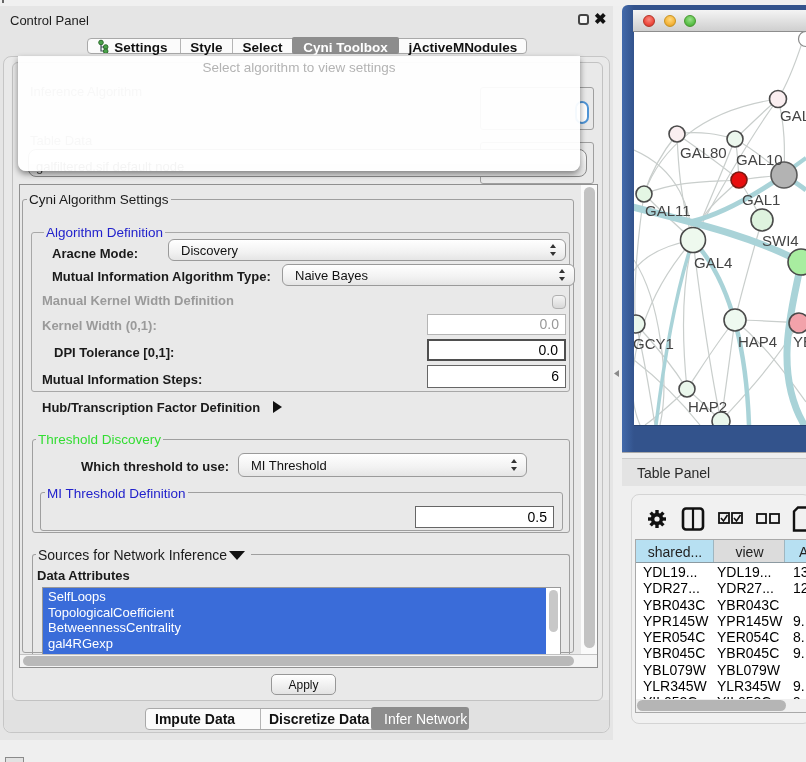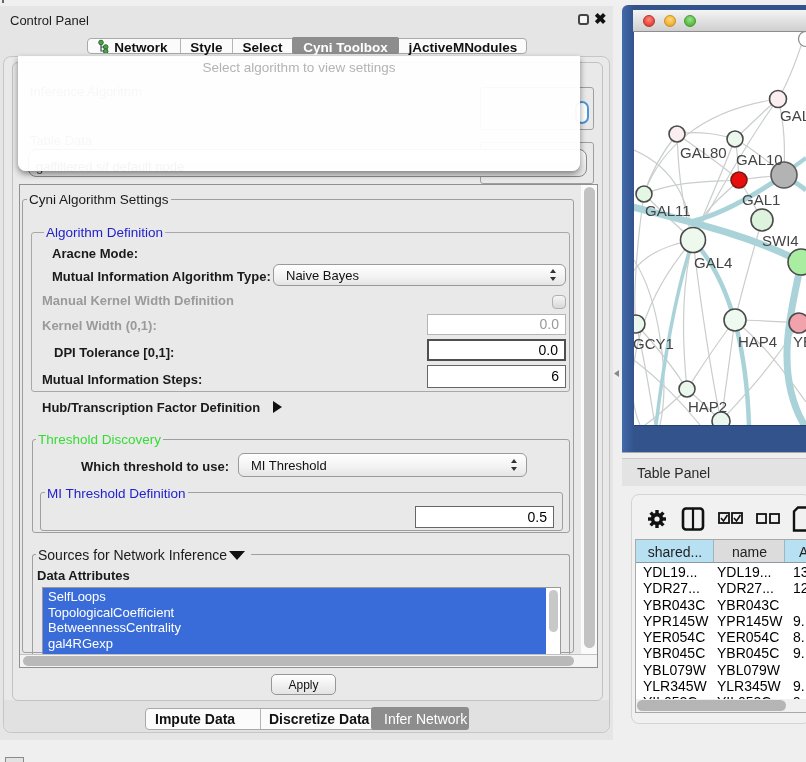--- a/index.html
+++ b/index.html
@@ -38,21 +38,21 @@
   <div class="abs" style="left:87px;top:38px;width:440px;height:16px;background:#fbfbfb;border:1px solid #a9a9a9;border-radius:4px;"></div>
   <div class="abs" style="left:180px;top:39px;width:1px;height:14px;background:#b5b5b5;"></div>
   <div class="abs" style="left:232px;top:39px;width:1px;height:14px;background:#b5b5b5;"></div>
   <div class="abs" style="left:292px;top:37px;width:107px;height:17px;background:#8d8d8d;border-radius:2px;"></div>
   <svg class="abs" style="left:97px;top:39px;" width="13" height="14" viewBox="0 0 13 14">
     <path d="M4 3.5 L4 12 L8.5 12 M4 8 L8.5 8" stroke="#44505e" stroke-width="1.2" fill="none"></path>
     <circle cx="4" cy="3.5" r="2.3" fill="#4aa34a" stroke="#2c6b2c"></circle>
     <circle cx="8.7" cy="8" r="2.3" fill="#4aa34a" stroke="#2c6b2c"></circle>
     <circle cx="8.7" cy="12.2" r="2.3" fill="#4aa34a" stroke="#2c6b2c"></circle>
   </svg>
-  <div class="seg" style="left:111px;top:40px;width:60px;">Network</div>
+  <div class="seg" style="left:111px;top:40px;width:60px;">Settings</div>
   <div class="seg" style="left:181px;top:40px;width:51px;">Style</div>
   <div class="seg" style="left:233px;top:40px;width:59px;">Select</div>
   <div class="seg" style="left:292px;top:40px;width:107px;color:#fff;">Cyni Toolbox</div>
   <div class="seg" style="left:399px;top:40px;width:128px;">jActiveMNodules</div>
 
   <div class="abs" style="left:480px;top:87px;width:114px;height:43px;border:1px solid #9f9f9f;border-radius:3px;"></div>
   <div class="abs" style="left:480px;top:142px;width:114px;height:42px;border:1px solid #9f9f9f;border-radius:3px;"></div>
   <div class="abs" style="left:575px;top:101px;width:14px;height:23px;border:2.5px solid #4f94d5;border-radius:7px;background:#fff;"></div>
 
   <div class="abs" style="left:28px;top:149px;width:559px;height:28px;border:1.5px solid #8a8a8a;border-radius:8px;background:linear-gradient(#fff,#e2e2e2);"></div>
@@ -63,22 +63,26 @@
 
   <div class="abs" style="left:19px;top:184px;width:579px;height:484px;background:#e9e9e9;border:1px solid #909090;"></div>
 
   <div class="gbox" style="left:22px;top:199px;width:552px;height:454px;"></div>
   <div class="gcap" style="left:27px;top:192px;color:#1a1a1a;">Cyni Algorithm Settings</div>
 
   <div class="gbox" style="left:31px;top:232px;width:539px;height:160px;border-color:#a8a8a8;"></div>
   <div class="gcap" style="left:44px;top:225px;color:#2222cc;">Algorithm Definition</div>
 
   <div class="blbl" style="left:52px;top:246px;">Aracne Mode:</div>
+  <div class="combo" style="left:168px;top:239px;width:398px;height:22px;">
+      <span style="position:absolute;left:12px;top:3px;">Discovery</span>
+      <span class="ar"></span>
+    </div>
   <div class="blbl" style="left:52px;top:269px;">Mutual Information Algorithm Type:</div>
-  <div class="combo" style="left:273px;top:264px;width:293px;height:22px;">
+  <div class="combo" style="left:282px;top:264px;width:293px;height:22px;">
       <span style="position:absolute;left:12px;top:3px;">Naive Bayes</span>
       <span class="ar"></span>
     </div>
 
   <div class="blbl gray" style="left:42px;top:293px;">Manual Kernel Width Definition</div>
   <div class="abs" style="left:552px;top:295px;width:14px;height:14px;border:1px solid #b0b0b0;border-radius:4px;background:linear-gradient(#f5f5f5,#d8d8d8);"></div>
 
   <div class="blbl gray" style="left:42px;top:318px;">Kernel Width (0,1):</div>
   <div class="field" style="left:427px;top:314px;width:139px;height:21px;border:1px solid #b5b5b5;color:#999;line-height:19px;padding-right:6px;">0.0</div>
 
@@ -257,21 +261,21 @@
     </g>
     <path d="M153,1.5 h10 v23 h-14 v-19 z" fill="none" stroke="#111" stroke-width="2.4"></path>
   </svg>
 
   <div class="abs" style="left:635px;top:539px;width:171px;height:174px;background:#fff;border:1px solid #a9a9a9;border-right:none;"></div>
   <div class="abs" style="left:636px;top:540px;width:78px;height:23px;background:#b7e0f2;border-right:1px solid #9fb6c0;"></div>
   <div class="abs" style="left:714px;top:540px;width:71px;height:23px;background:#dcdcdc;border-right:1px solid #9fb6c0;"></div>
   <div class="abs" style="left:785px;top:540px;width:21px;height:23px;background:#b7e0f2;"></div>
   <div class="abs" style="left:636px;top:562px;width:170px;height:1px;background:#8c9aa1;"></div>
   <div class="abs" style="left:636px;top:544px;width:78px;text-align:center;font-size:14px;color:#222;">shared...</div>
-  <div class="abs" style="left:714px;top:544px;width:71px;text-align:center;font-size:14px;color:#222;">name</div>
+  <div class="abs" style="left:714px;top:544px;width:71px;text-align:center;font-size:14px;color:#222;">view</div>
   <div class="abs" style="left:799px;top:544px;font-size:14px;color:#222;">A</div>
 
   <div class="abs" style="left:643px;top:564px;font-size:14px;color:#000;line-height:16.3px;">YDL19...<br>YDR27...<br>YBR043C<br>YPR145W<br>YER054C<br>YBR045C<br>YBL079W<br>YLR345W<br>YIL052C</div>
   <div class="abs" style="left:717px;top:564px;font-size:14px;color:#000;line-height:16.3px;">YDL19...<br>YDR27...<br>YBR043C<br>YPR145W<br>YER054C<br>YBR045C<br>YBL079W<br>YLR345W<br>YIL052C</div>
   <div class="abs" style="left:793px;top:564px;font-size:14px;color:#000;line-height:16.3px;">13<br>12<br><br>9.<br>8.<br>9.<br><br>9.<br>9.</div>
 
   <div class="abs" style="left:636px;top:699px;width:170px;height:13px;background:#f0f0f0;"></div>
   <div class="abs" style="left:637px;top:700px;width:149px;height:11px;background:#b5b5b5;border-radius:6px;"></div>
   <div class="abs" style="left:636px;top:712px;width:170px;height:1px;background:#a9a9a9;"></div>
 

